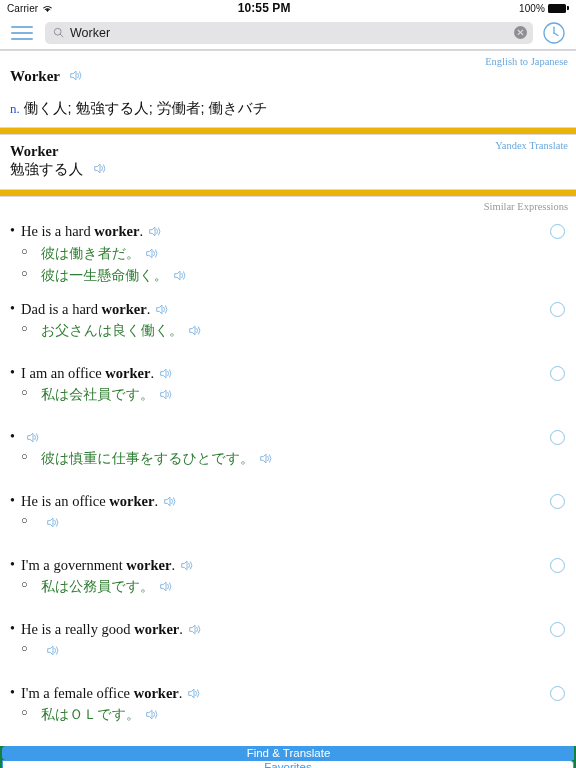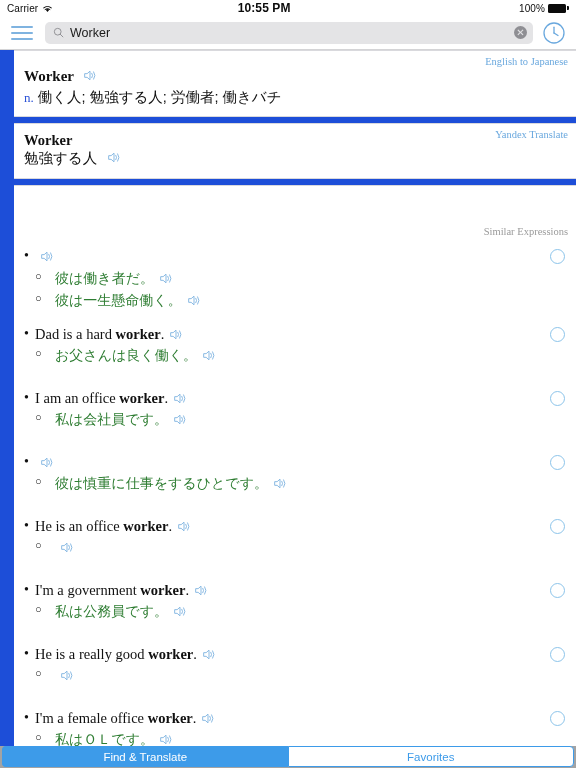--- a/index.html
+++ b/index.html
@@ -50,64 +50,64 @@
     font-family: "Liberation Sans", sans-serif; line-height: 22px;
     white-space: nowrap; overflow: hidden;
   }
   .clearbtn { width: 13px; height: 13px; border-radius: 50%; background: #8e8e93;
     color:#e4e4e6; font-size: 10px; line-height: 13px; text-align:center; flex:0 0 auto;
     font-family: "Liberation Sans", sans-serif; }
   .history-btn { width: 24px; height: 24px; flex: 0 0 auto; }
 
   
   .content { position: absolute; top: 50px; left: 0; right: 0; bottom: 22px;
-    background: #1d4ed8; overflow: hidden; padding-left: 14px; }
+    background: #eab308; overflow: hidden; }
 
   .card { background:#ffffff; border-top:1px solid #d9d9dd; border-bottom:1px solid #d9d9dd;
     position: relative; }
   .card + .card { margin-top: 6px; }
 
   .src-label { position:absolute; right: 8px; top: 5px; font-size: 10.5px;
     color:#6aa8de; font-family: "Liberation Serif", serif; }
   .src-label.grey { color:#9a9a9a; }
 
   .entry { padding: 16px 10px 8px 10px; }
   .entry-word { font-family: "Liberation Serif", serif; font-weight: bold;
     font-size: 15px; color: #111; display:inline-block; vertical-align: middle; }
-  .entry-def { font-size: 14.5px; color:#111; margin-top: 3px; line-height: 1.35; }
+  .entry-def { font-size: 14.5px; color:#111; margin-top: 14px; line-height: 1.35; }
   .pos { color:#2a51d6; font-family:"Liberation Serif", serif; font-size: 13px; font-weight: normal; }
   .kana { font-size: 14.5px; color:#111; }
 
   .yx-entry { padding: 7px 10px 10px 10px; }
   .yx-entry .entry-word { font-size: 14.5px; }
 
   
   .spk { display:inline-block; width: 15px; height: 13px; vertical-align: middle;
     margin-left: 5px; position: relative; top: -1px; }
 
   
   .sim-card { background:#fff; border-top:1px solid #d9d9dd; padding-top: 2px; }
-  .sim-head { height: 17px; position: relative; margin-top: 36px; }
+  .sim-head { height: 17px; position: relative; }
   .sim-head .src-label { top: 2px; }
 
   .expr { position: relative; padding: 6px 40px 8px 8px; min-height: 64px; }
   .expr-en { font-family: "Liberation Serif", serif; font-size: 14.5px; color:#111;
     line-height: 1.3; padding-left: 13px; position: relative; }
   .expr-en .bullet { position:absolute; left: 2px; top: 0px; font-size: 14px; }
   .expr-en b { font-weight: bold; }
   .expr-ja { font-size: 14px; color:#2e7d32; line-height: 1.45; padding-left: 33px;
     position: relative; margin-top: 2px; font-family: "Liberation Sans", sans-serif; }
   .expr-ja .obullet { position:absolute; left: 13px; top: 1px; font-size: 11px;
     font-family:"Liberation Serif", serif; color:#111; }
   .radio { position:absolute; right: 11px; top: 8px; width: 15px; height: 15px;
     border: 1.4px solid #8cc4ea; border-radius: 50%; background: transparent; }
 
   
   .tabbar { position:absolute; left:0; right:0; bottom:0; height: 22px;
-    display:flex; padding: 0 2px 1px 2px; background: #a3a3a3; }
+    display:flex; padding: 0 2px 1px 2px; background: #15803d; flex-direction: column; }
   .seg { flex: 1 1 0; display:flex; align-items:center; justify-content:center;
     font-size: 11.5px; border: 1px solid #3d9be9; }
   .seg.left { border-radius: 4px 0 0 4px; border-right: none; }
   .seg.right { border-radius: 0 4px 4px 0; }
   .seg.active { background:#3d9be9; color:#ffffff; }
   .seg.inactive { background:#ffffff; color:#3d9be9; }
 </style>
 </head>
 <body>
 
@@ -185,21 +185,21 @@
         </div>
       </div>
     </div>
 
     <div class="card sim-card" style="margin-top:6px;">
       <div class="sim-head">
         <div class="src-label grey">Similar Expressions</div>
       </div>
       <div id="expr-list">
           <div class="expr">
-            <div class="expr-en"><span class="bullet">•</span><svg class="spk" viewBox="0 0 18 15">
+            <div class="expr-en"><span class="bullet">•</span><span>He is a hard <b>worker</b>.</span><svg class="spk" viewBox="0 0 18 15">
                 <path d="M2 5.3h3l3.4-3v10.4l-3.4-3H2z" fill="none" stroke="#7fb3e0" stroke-width="1.1" stroke-linejoin="round"></path>
                 <path d="M10.6 4.8a4.6 4.6 0 0 1 0 5.4" stroke="#7fb3e0" stroke-width="1.1" fill="none" stroke-linecap="round"></path>
                 <path d="M12.8 3.1a7.4 7.4 0 0 1 0 8.8" stroke="#7fb3e0" stroke-width="1.1" fill="none" stroke-linecap="round"></path>
               </svg></div>
             <div class="expr-ja"><span class="obullet">○</span><span>彼は働き者だ。</span><svg class="spk" viewBox="0 0 18 15">
                 <path d="M2 5.3h3l3.4-3v10.4l-3.4-3H2z" fill="none" stroke="#7fb3e0" stroke-width="1.1" stroke-linejoin="round"></path>
                 <path d="M10.6 4.8a4.6 4.6 0 0 1 0 5.4" stroke="#7fb3e0" stroke-width="1.1" fill="none" stroke-linecap="round"></path>
                 <path d="M12.8 3.1a7.4 7.4 0 0 1 0 8.8" stroke="#7fb3e0" stroke-width="1.1" fill="none" stroke-linecap="round"></path>
               </svg></div>
             <div class="expr-ja"><span class="obullet">○</span><span>彼は一生懸命働く。</span><svg class="spk" viewBox="0 0 18 15">

